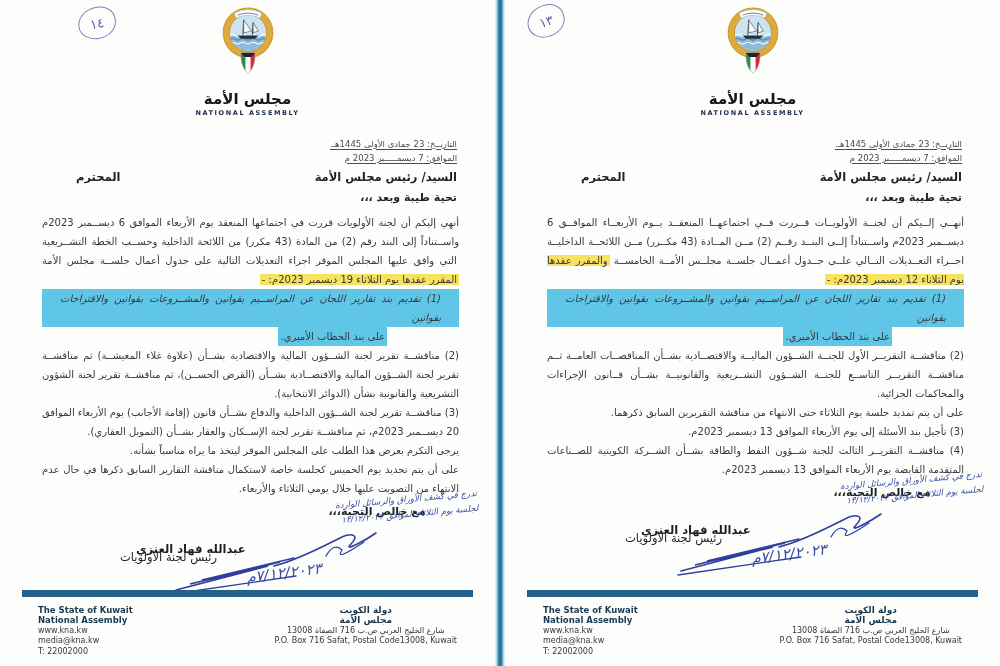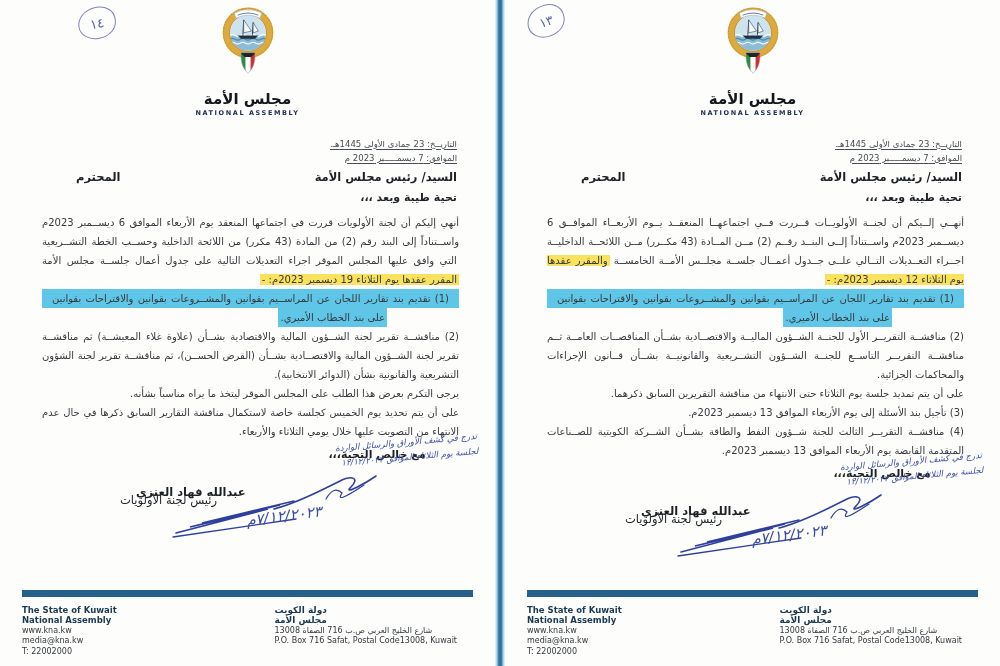--- a/index.html
+++ b/index.html
@@ -34,40 +34,40 @@
   .dates span{text-decoration:underline;text-underline-offset:2px;}
   
   .addr-row{direction:rtl;display:flex;justify-content:space-between;align-items:baseline;
     margin:5px 38px 0 76px;font-weight:bold;font-size:11.5px;color:#1d2126;}
   .salutation{direction:rtl;text-align:right;margin:7px 38px 0 0;font-weight:bold;font-size:11px;color:#1d2126;}
   
   .body{direction:rtl;margin:9px 36px 0 42px;font-size:10px;line-height:19px;color:#35383c;text-align:justify;}
   .body p{margin:0;}
   .body .intro-start{ text-indent:14px; display:inline;}
   .hl-y{background:var(--c-hl-y,#f8e25e);padding:0 2px;}
-  .hl-line1{display:block;background:var(--c-hl-c,#5fc6e8);text-align:justify;text-align-last:justify;padding:0 10px;}
+  .hl-line1{display:block;background:var(--c-hl-c,#5fc6e8);text-align:justify;text-align-last:justify;padding:0 18px;font-style:italic;}
   .hl-line2{display:inline-block;background:var(--c-hl-c,#5fc6e8);margin-right:72px;padding:0 2px;}
   
   .sig-area{position:relative;height:102px;}
   .closing{position:absolute;top:7px;left:322px;width:110px;font-weight:bold;font-size:11px;color:#1d2126;direction:rtl;text-align:center;}
   .hw-note{position:absolute;top:-4px;left:292px;width:186px;transform:rotate(-5deg);
     color:var(--c-ink,#3c4ea6);font-size:8.5px;font-style:italic;direction:rtl;text-align:right;line-height:15px;}
   .signer-name{position:absolute;top:28px;left:136px;font-size:11.5px;font-weight:bold;color:#1d2126;direction:rtl;margin-top:16px;}
   .signer-title{position:absolute;top:52px;left:120px;font-size:11.5px;font-weight:normal;color:#1d2126;direction:rtl;}
   .sig-zigzag{position:absolute;top:52px;left:168px;width:190px;height:48px;}
   .sig-loops{position:absolute;top:28px;left:268px;width:116px;height:46px;}
   .hw-date{position:absolute;top:66px;left:246px;transform:rotate(-7deg);
     color:var(--c-ink,#3c4ea6);font-size:15px;font-style:italic;direction:rtl;white-space:nowrap;}
   
   .footer{position:absolute;left:0;right:0;bottom:0;}
   .footer-bar{height:7px;background:var(--c-bar,#25608a);margin:0 22px;}
-  .footer-cols{display:flex;justify-content:space-between;margin:8px 38px 9px 22px;gap:24px;}
+  .footer-cols{display:flex;justify-content:space-between;margin:8px 38px 9px 38px;gap:24px;}
   .f-en{font-size:8px;color:#33383d;line-height:10.5px;}
   .f-en .b{font-weight:bold;color:#1a3950;font-size:8.5px;}
-  .f-ar{direction:rtl;text-align:left;font-size:8px;color:#33383d;line-height:10.5px;}
+  .f-ar{direction:rtl;text-align:center;font-size:8px;color:#33383d;line-height:10.5px;}
   .f-ar .b{font-weight:bold;color:#1a3950;font-size:9px;}
 </style>
 </head>
 <body>
 
 <div class="scan">
 
   <div class="page page--left">
     <div class="corner-num">
       <span>١٤</span>
@@ -118,20 +118,21 @@
     <div class="addr-row">
       <span>السيد/ رئيس مجلس الأمة</span>
       <span>المحترم</span>
     </div>
     <div class="salutation">تحية طيبة وبعد ،،،</div>
 
     <div class="body">
       <p><span class="intro-start">أنهي إليكم أن لجنة الأولويات قررت في اجتماعها المنعقد يوم الأربعاء الموافق 6 ديســمبر 2023م واســتناداً إلى البند رقم (2) من المادة (43 مكرر) من اللائحة الداخلية وحســب الخطة التشــريعية التي وافق عليها المجلس الموقر اجراء التعديلات التالية على جدول أعمال جلســة مجلس الأمة </span> <span class="hl-y">المقرر عقدها يوم الثلاثاء 19 ديسمبر 2023م: -</span></p>
       <p><span class="hl-line1">(1) تقديم بند تقارير اللجان عن المراســيم بقوانين والمشــروعات بقوانين والاقتراحات بقوانين</span><span class="hl-line2">على بند الخطاب الأميري.</span></p>
       <p>(2) مناقشــة تقرير لجنة الشــؤون المالية والاقتصادية بشــأن (علاوة غلاء المعيشــة) ثم مناقشــة تقرير لجنة الشــؤون المالية والاقتصــادية بشــأن (القرض الحســن)، ثم مناقشــة تقرير لجنة الشؤون التشريعية والقانونية بشأن (الدوائر الانتخابية).</p>
+      <p>(3) مناقشــة تقرير لجنة الشــؤون الداخلية والدفاع بشــأن قانون (إقامة الأجانب) يوم الأربعاء الموافق 20 ديســمبر 2023م، ثم مناقشــة تقرير لجنة الإســكان والعقار بشــأن (التمويل العقاري).</p>
       <p>يرجى التكرم بعرض هذا الطلب على المجلس الموقر ليتخذ ما يراه مناسباً بشأنه.</p>
       <p>على أن يتم تحديد يوم الخميس كجلسة خاصة لاستكمال مناقشة التقارير السابق ذكرها في حال عدم الانتهاء من التصويت عليها خلال يومي الثلاثاء والأربعاء.</p>
     </div>
 
     <div class="sig-area">
       <div class="closing">مع خالص التحية،،،</div>
       <div class="hw-note">
         <div>تدرج في كشف الأوراق والرسائل الواردة</div>
         <div>لجلسة يوم الثلاثاء الموافق ١٢/١٢/٢٠٢٣</div>
       </div>

